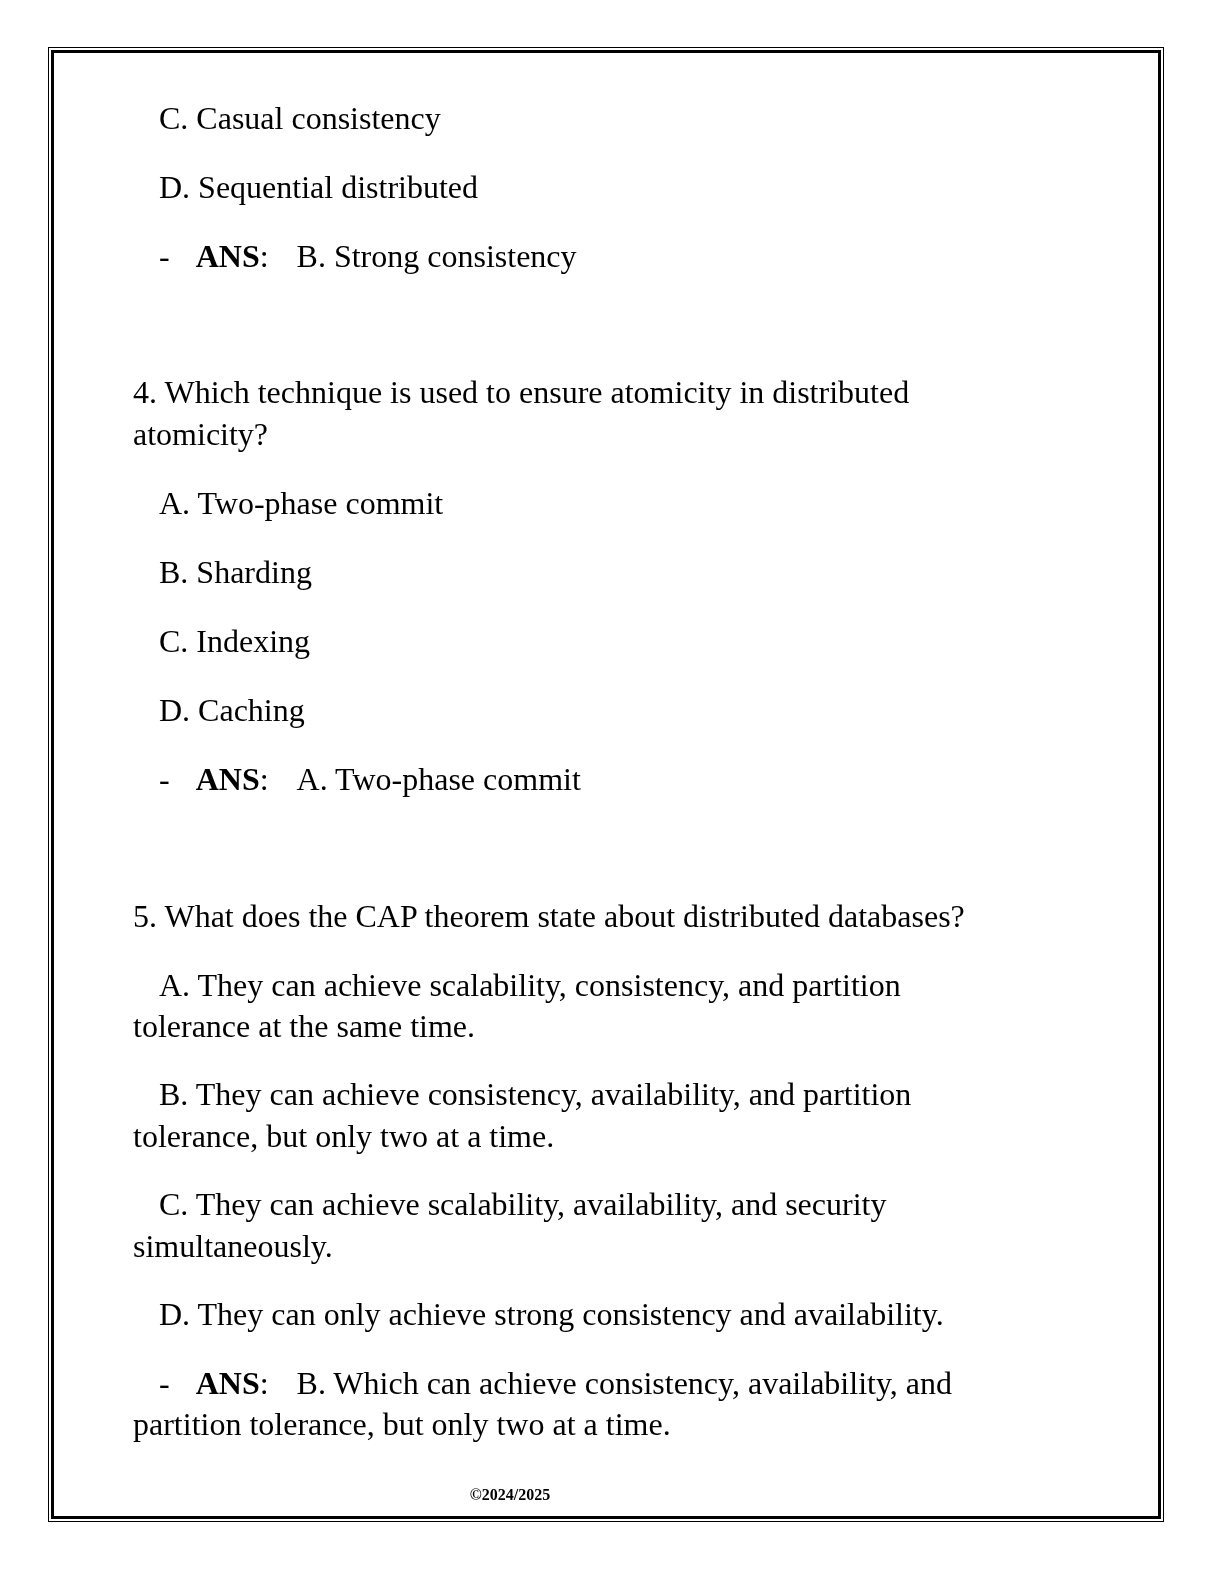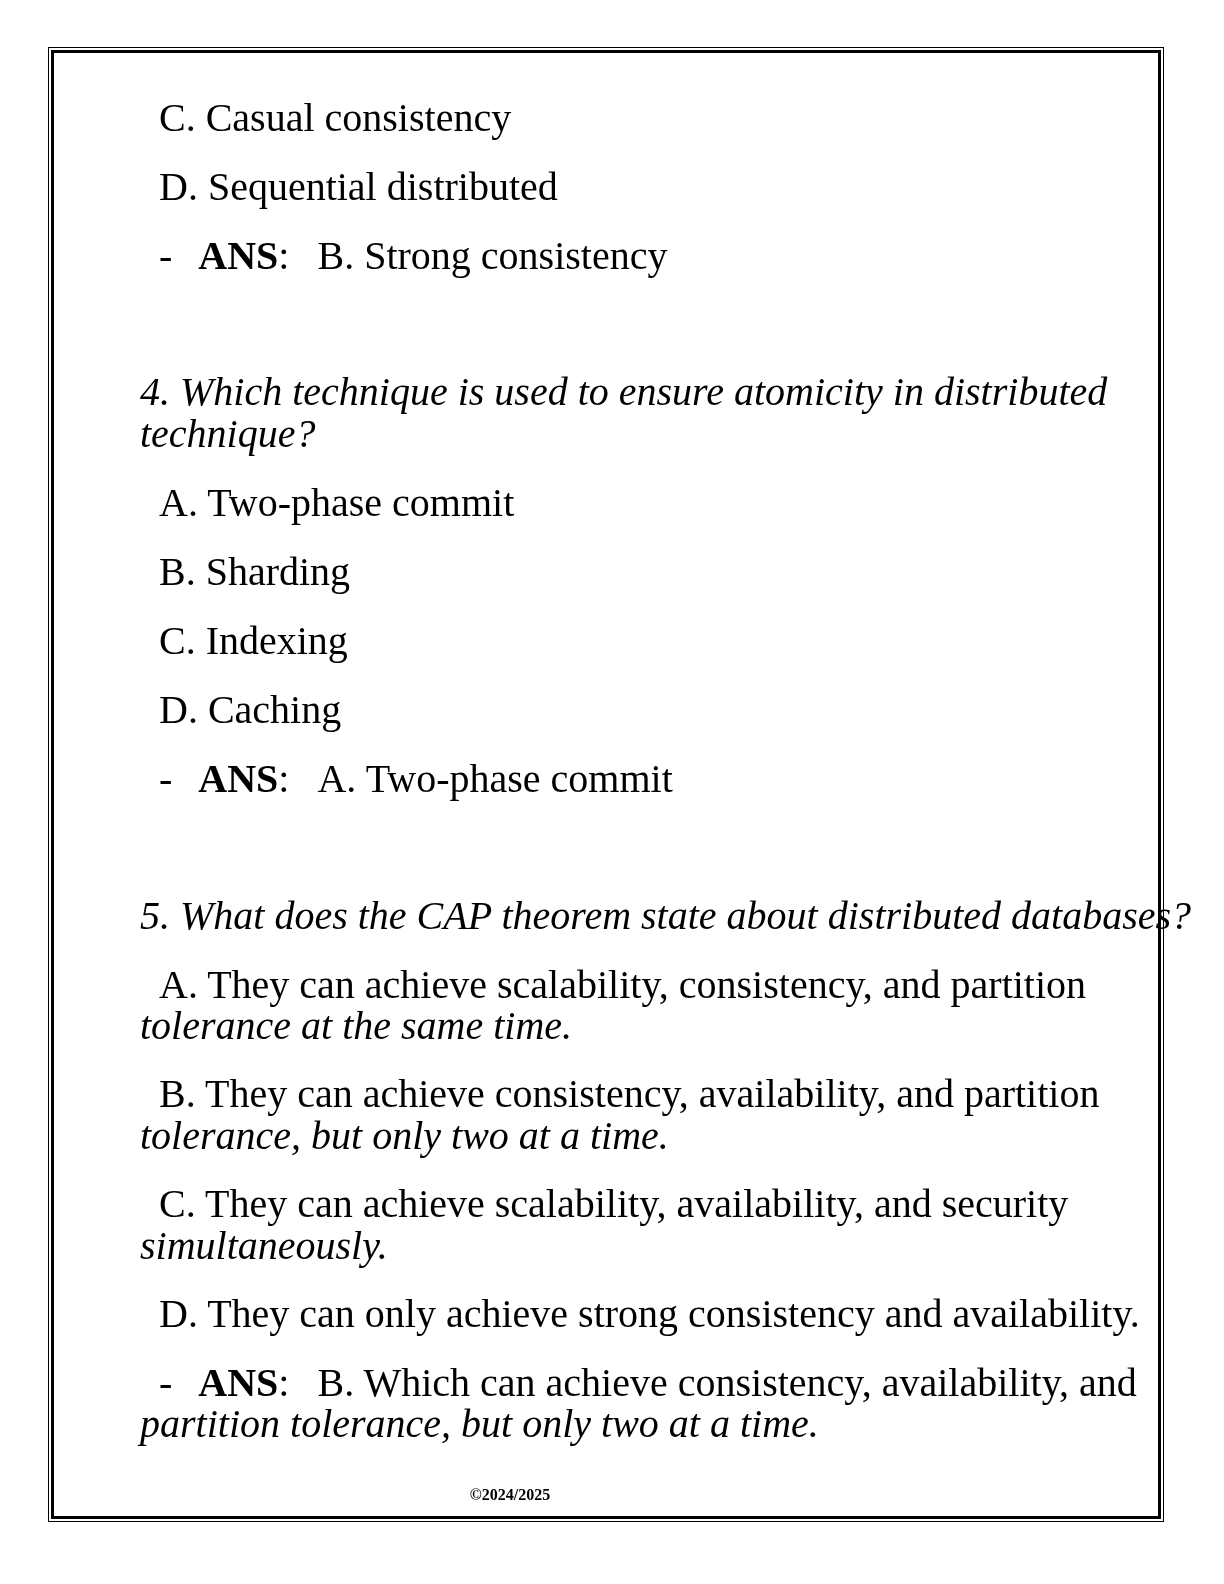--- a/index.html
+++ b/index.html
@@ -2,42 +2,42 @@
 <html><head>
 <meta charset="utf-8">
 <style>
   html, body { margin:0; padding:0; background:#ffffff; }
   body { width:1224px; height:1584px; position:relative; overflow:hidden;
          font-family:"Liberation Serif", serif; color:#000; }
   .border-outer { position:absolute; left:48px; top:47px; width:1116px; height:1475px;
          border:1px solid #000; box-sizing:border-box; }
   .border-inner { position:absolute; left:51px; top:50px; width:1110px; height:1469px;
          border:3px solid #000; box-sizing:border-box; }
-  .ln { position:absolute; font-size:40px; line-height:32px; white-space:nowrap; }
+  .ln { position:absolute; font-size:32px; line-height:32px; white-space:nowrap; }
   .opt { left:159px; }
-  .q { left:140px;font-style:italic; }
+  .q { left:133px; }
   .ans-dash { left:159px; }
   .ans-label { font-weight:bold; }
   .footer { position:absolute; left:0; width:1020px; text-align:center; top:1486px;
             font-size:16px; font-weight:bold; }
 </style>
 </head>
 <body>
 
 <div class="border-outer"></div>
 <div class="border-inner"></div>
 
 <div class="ln opt" style="top:102px">C. Casual consistency</div>
 <div class="ln opt" style="top:171px">D. Sequential distributed</div>
 <div class="ln ans-dash" style="top:240px">
   <span>-</span><span style="display:inline-block;width:26px"></span><span class="ans-label">ANS</span><span>:</span><span style="display:inline-block;width:28px"></span><span>B. Strong consistency</span>
 </div>
 
 <div class="ln q" style="top:376px">4. Which technique is used to ensure atomicity in distributed</div>
-<div class="ln q" style="top:418px">technique?</div>
+<div class="ln q" style="top:418px">atomicity?</div>
 <div class="ln opt" style="top:487px">A. Two-phase commit</div>
 <div class="ln opt" style="top:556px">B. Sharding</div>
 <div class="ln opt" style="top:625px">C. Indexing</div>
 <div class="ln opt" style="top:694px">D. Caching</div>
 <div class="ln ans-dash" style="top:763px">
   <span>-</span><span style="display:inline-block;width:26px"></span><span class="ans-label">ANS</span><span>:</span><span style="display:inline-block;width:28px"></span><span>A. Two-phase commit</span>
 </div>
 
 <div class="ln q" style="top:900px">5. What does the CAP theorem state about distributed databases?</div>
 <div class="ln opt" style="top:969px">A. They can achieve scalability, consistency, and partition</div>

